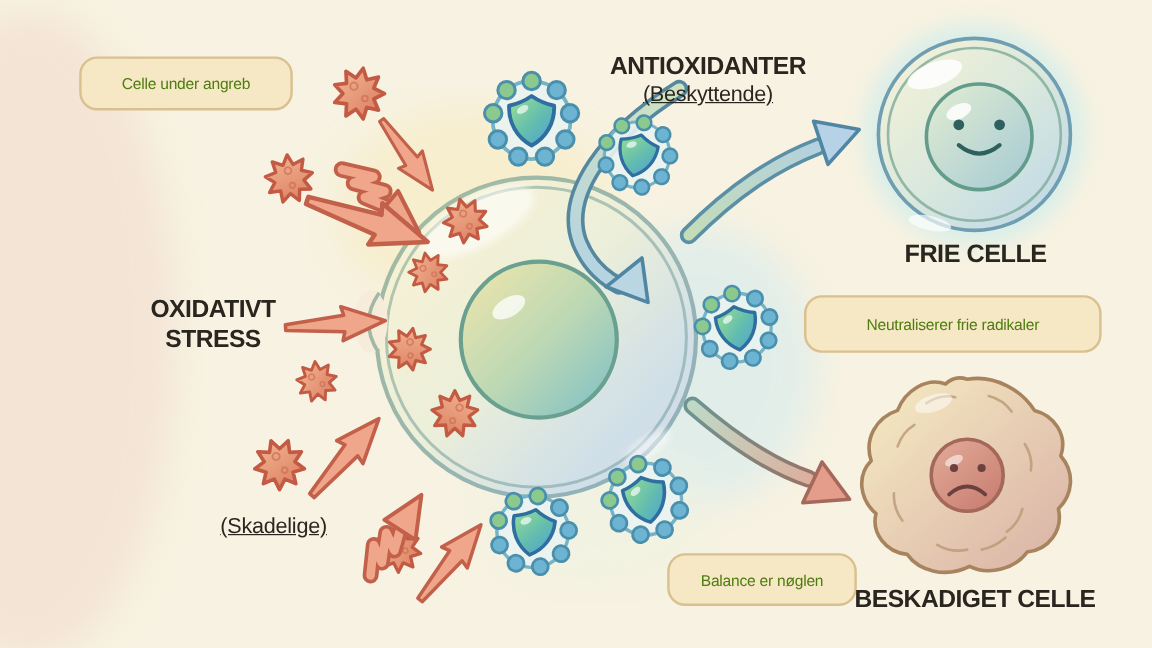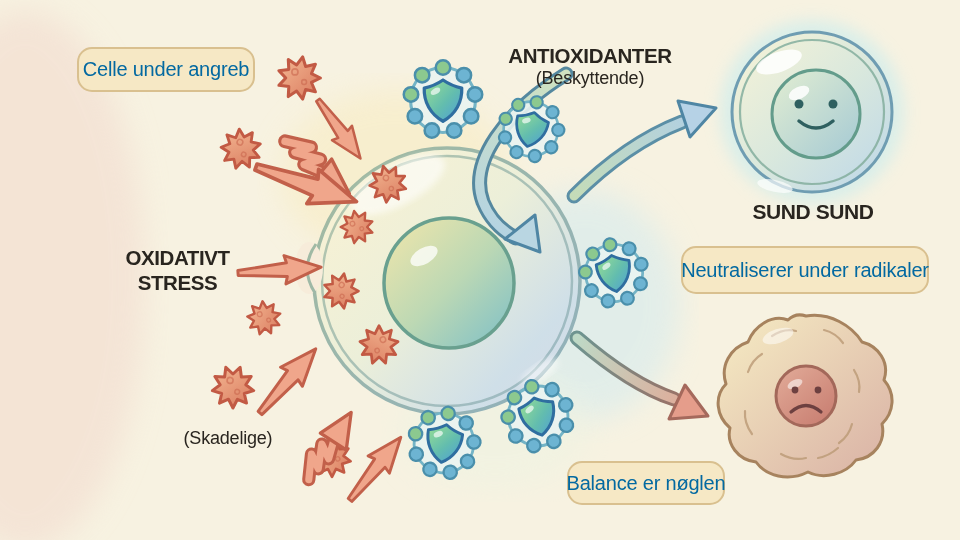--- a/index.html
+++ b/index.html
@@ -11,29 +11,28 @@
     font-family: "Liberation Sans", sans-serif;
     overflow: hidden;
   }
   svg.art { position: absolute; left: 0; top: 0; }
   .badge {
     position: absolute;
     display: flex; align-items: center; justify-content: center;
     background: #f6e8c5;
     border: 2.5px solid #d9c08f;
     border-radius: 15px;
-    font-size: 20px;
-    color: #0369a1;
+    font-size: 13px;
+    color: #4d7c0f;
     letter-spacing: -0.2px;
     white-space: nowrap;
-    margin-left: 11px;
   }
   .heading { position: absolute; text-align: center; color: #29251f; line-height: 1.22; }
   .h-title { font-weight: bold; font-size: 20.5px; letter-spacing: -0.4px; }
-  .h-sub   { font-size: 18px; letter-spacing: -0.2px; }
+  .h-sub   { font-size: 18px; letter-spacing: -0.2px; text-decoration: underline; }
 </style>
 </head>
 <body>
 
 <div id="stage">
 
   <svg class="art" width="960" height="540" viewBox="0 0 960 540">
     <defs>
       <linearGradient id="cellGrad" gradientUnits="userSpaceOnUse" x1="320" y1="160" x2="585" y2="405">
         <stop offset="0" stop-color="#faf2d3"></stop>
@@ -249,20 +248,21 @@
 
   <div class="heading" style="left:100px; top:245px; width:155px;">
     <div class="h-title">OXIDATIVT</div>
     <div class="h-title">STRESS</div>
   </div>
 
   <div class="heading" style="left:128px; top:428px; width:200px;">
     <div class="h-sub" style="font-size:18px;">(Skadelige)</div>
   </div>
 
-  <div class="heading h-title" style="left:728px; top:199px; width:170px; font-size:21px;">SUND SUND</div>
-
-  <div class="badge" style="left:670px; top:246px; width:248px; height:48px;">Neutraliserer under radikaler</div>
+  <div class="heading h-title" style="left:728px; top:199px; width:170px; font-size:21px;">FRIE CELLE</div>
+
+  <div class="badge" style="left:670px; top:246px; width:248px; height:48px;">Neutraliserer frie radikaler</div>
 
   <div class="badge" style="left:556px; top:461px; width:158px; height:44px;">Balance er nøglen</div>
 
+  <div class="heading h-title" style="left:710px; top:487px; width:205px; font-size:20.5px;">BESKADIGET CELLE</div>
 
 </div>
 
 </body></html>

